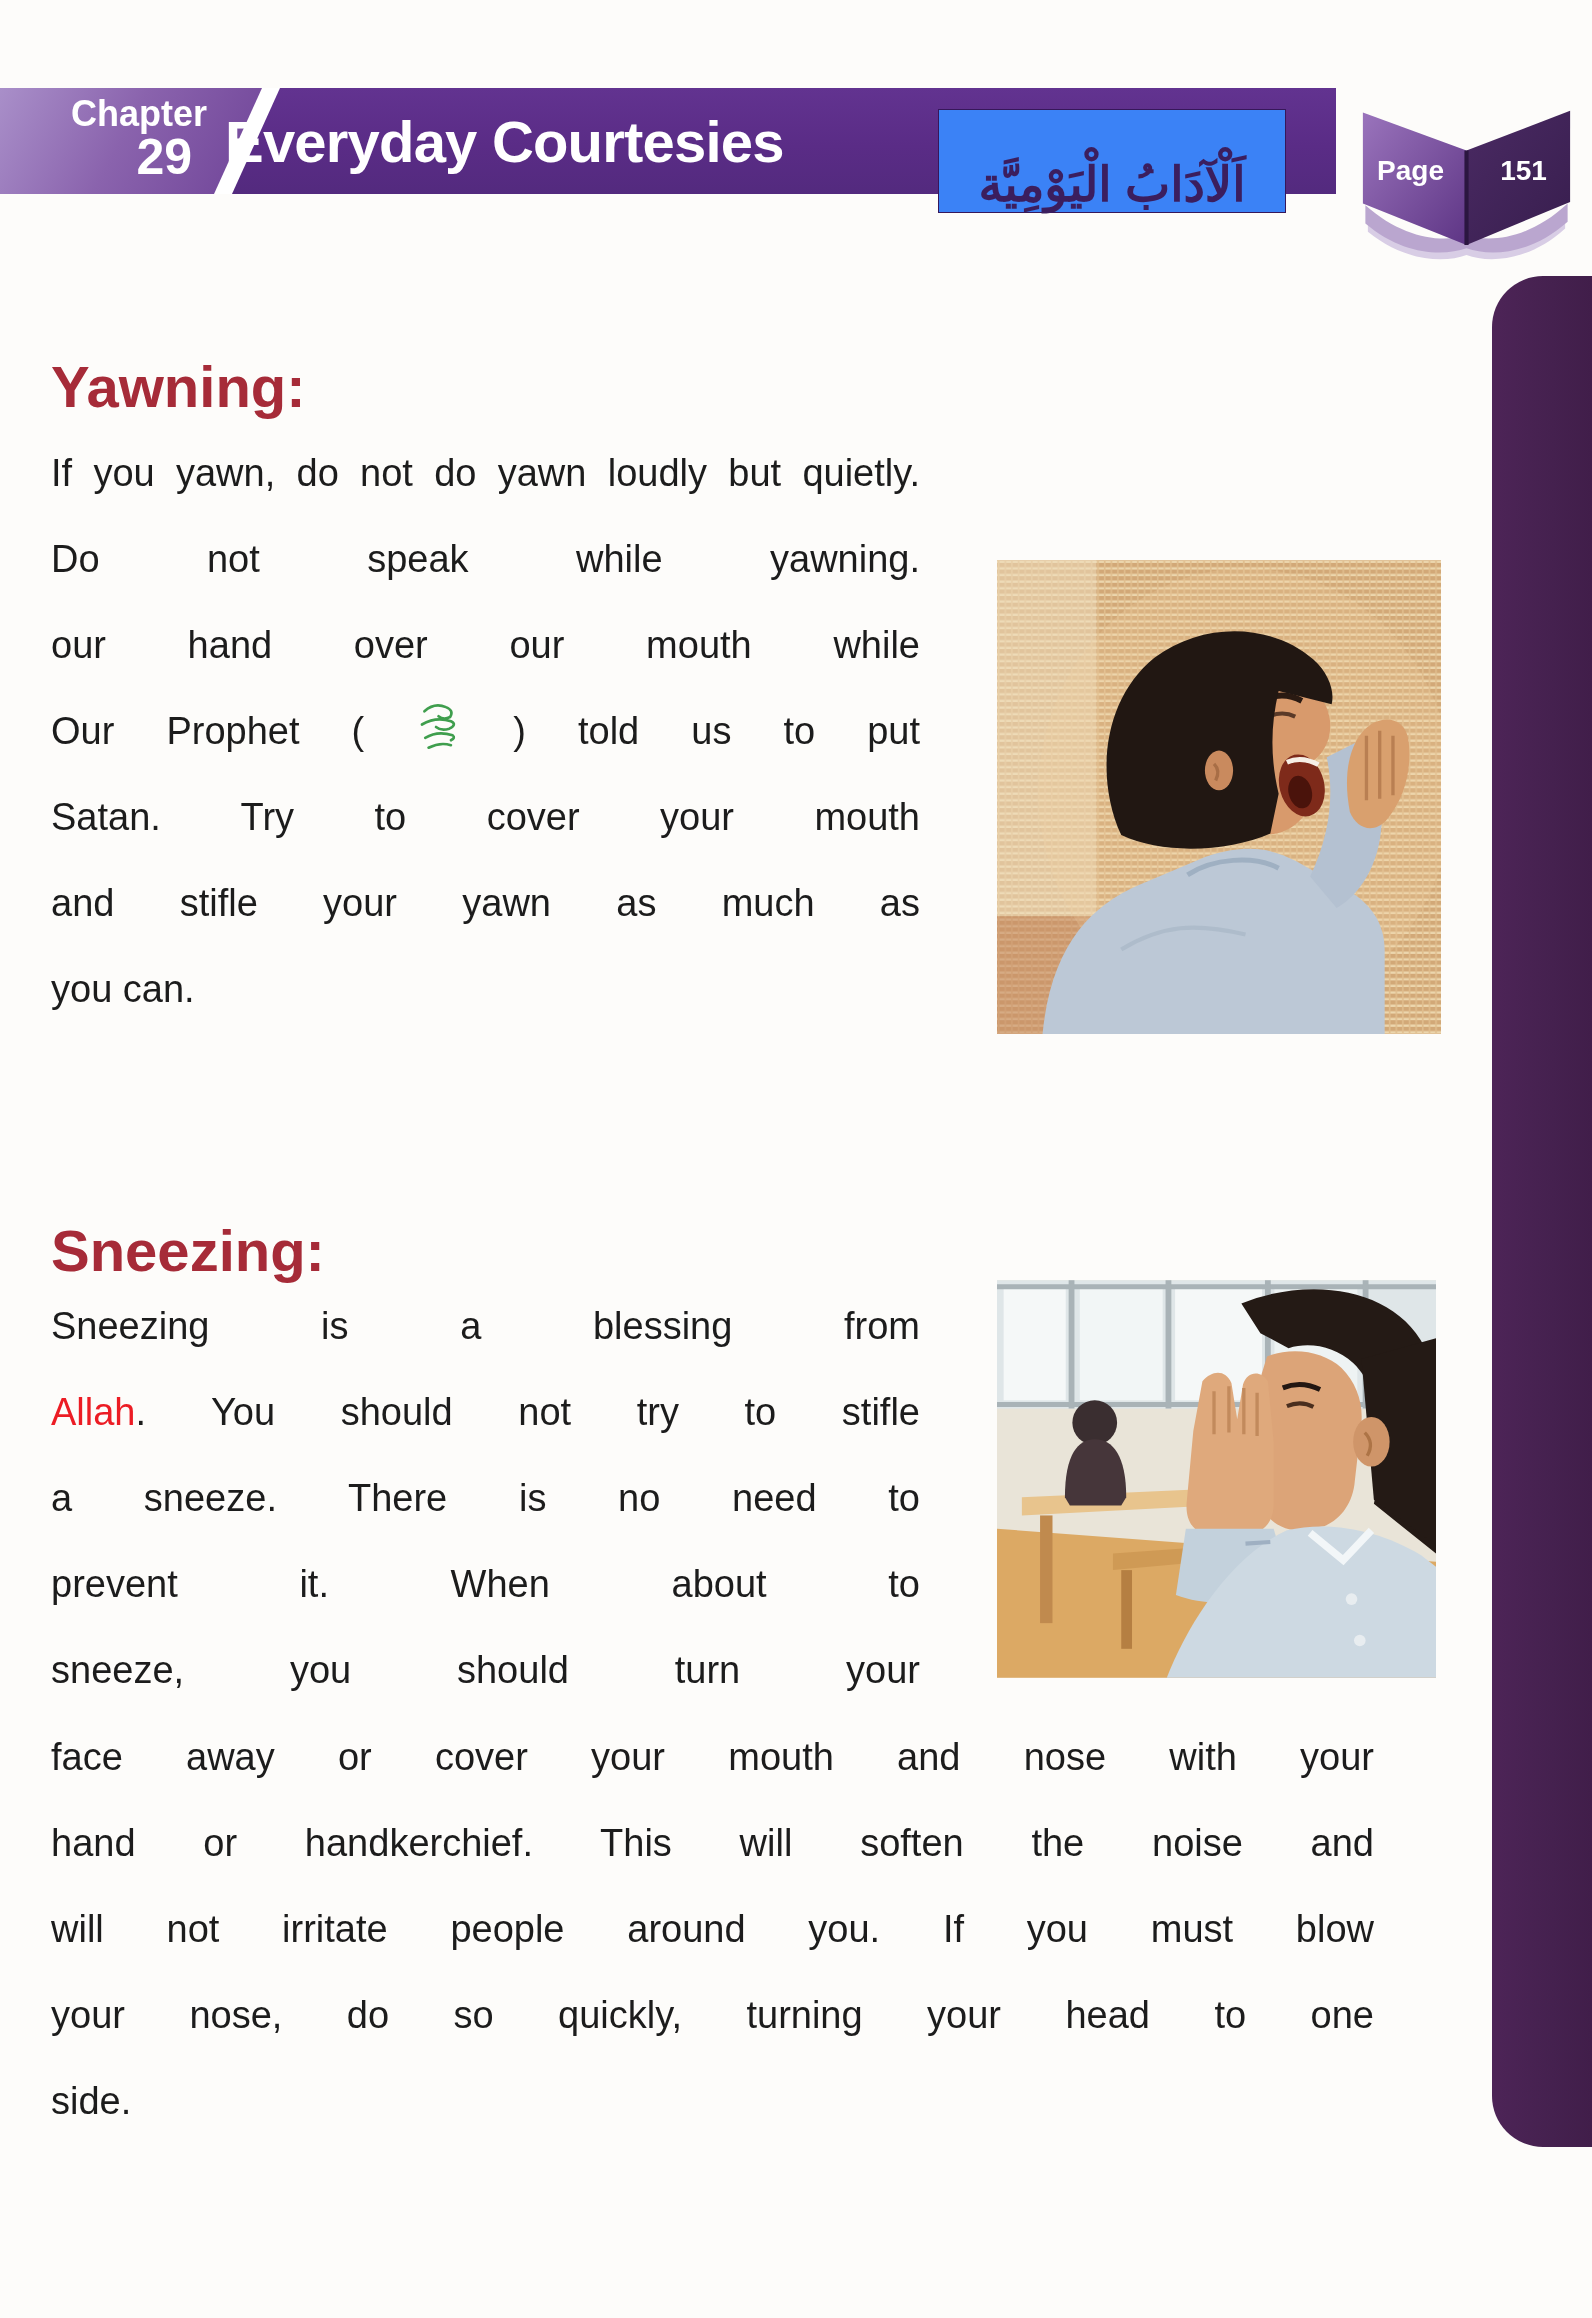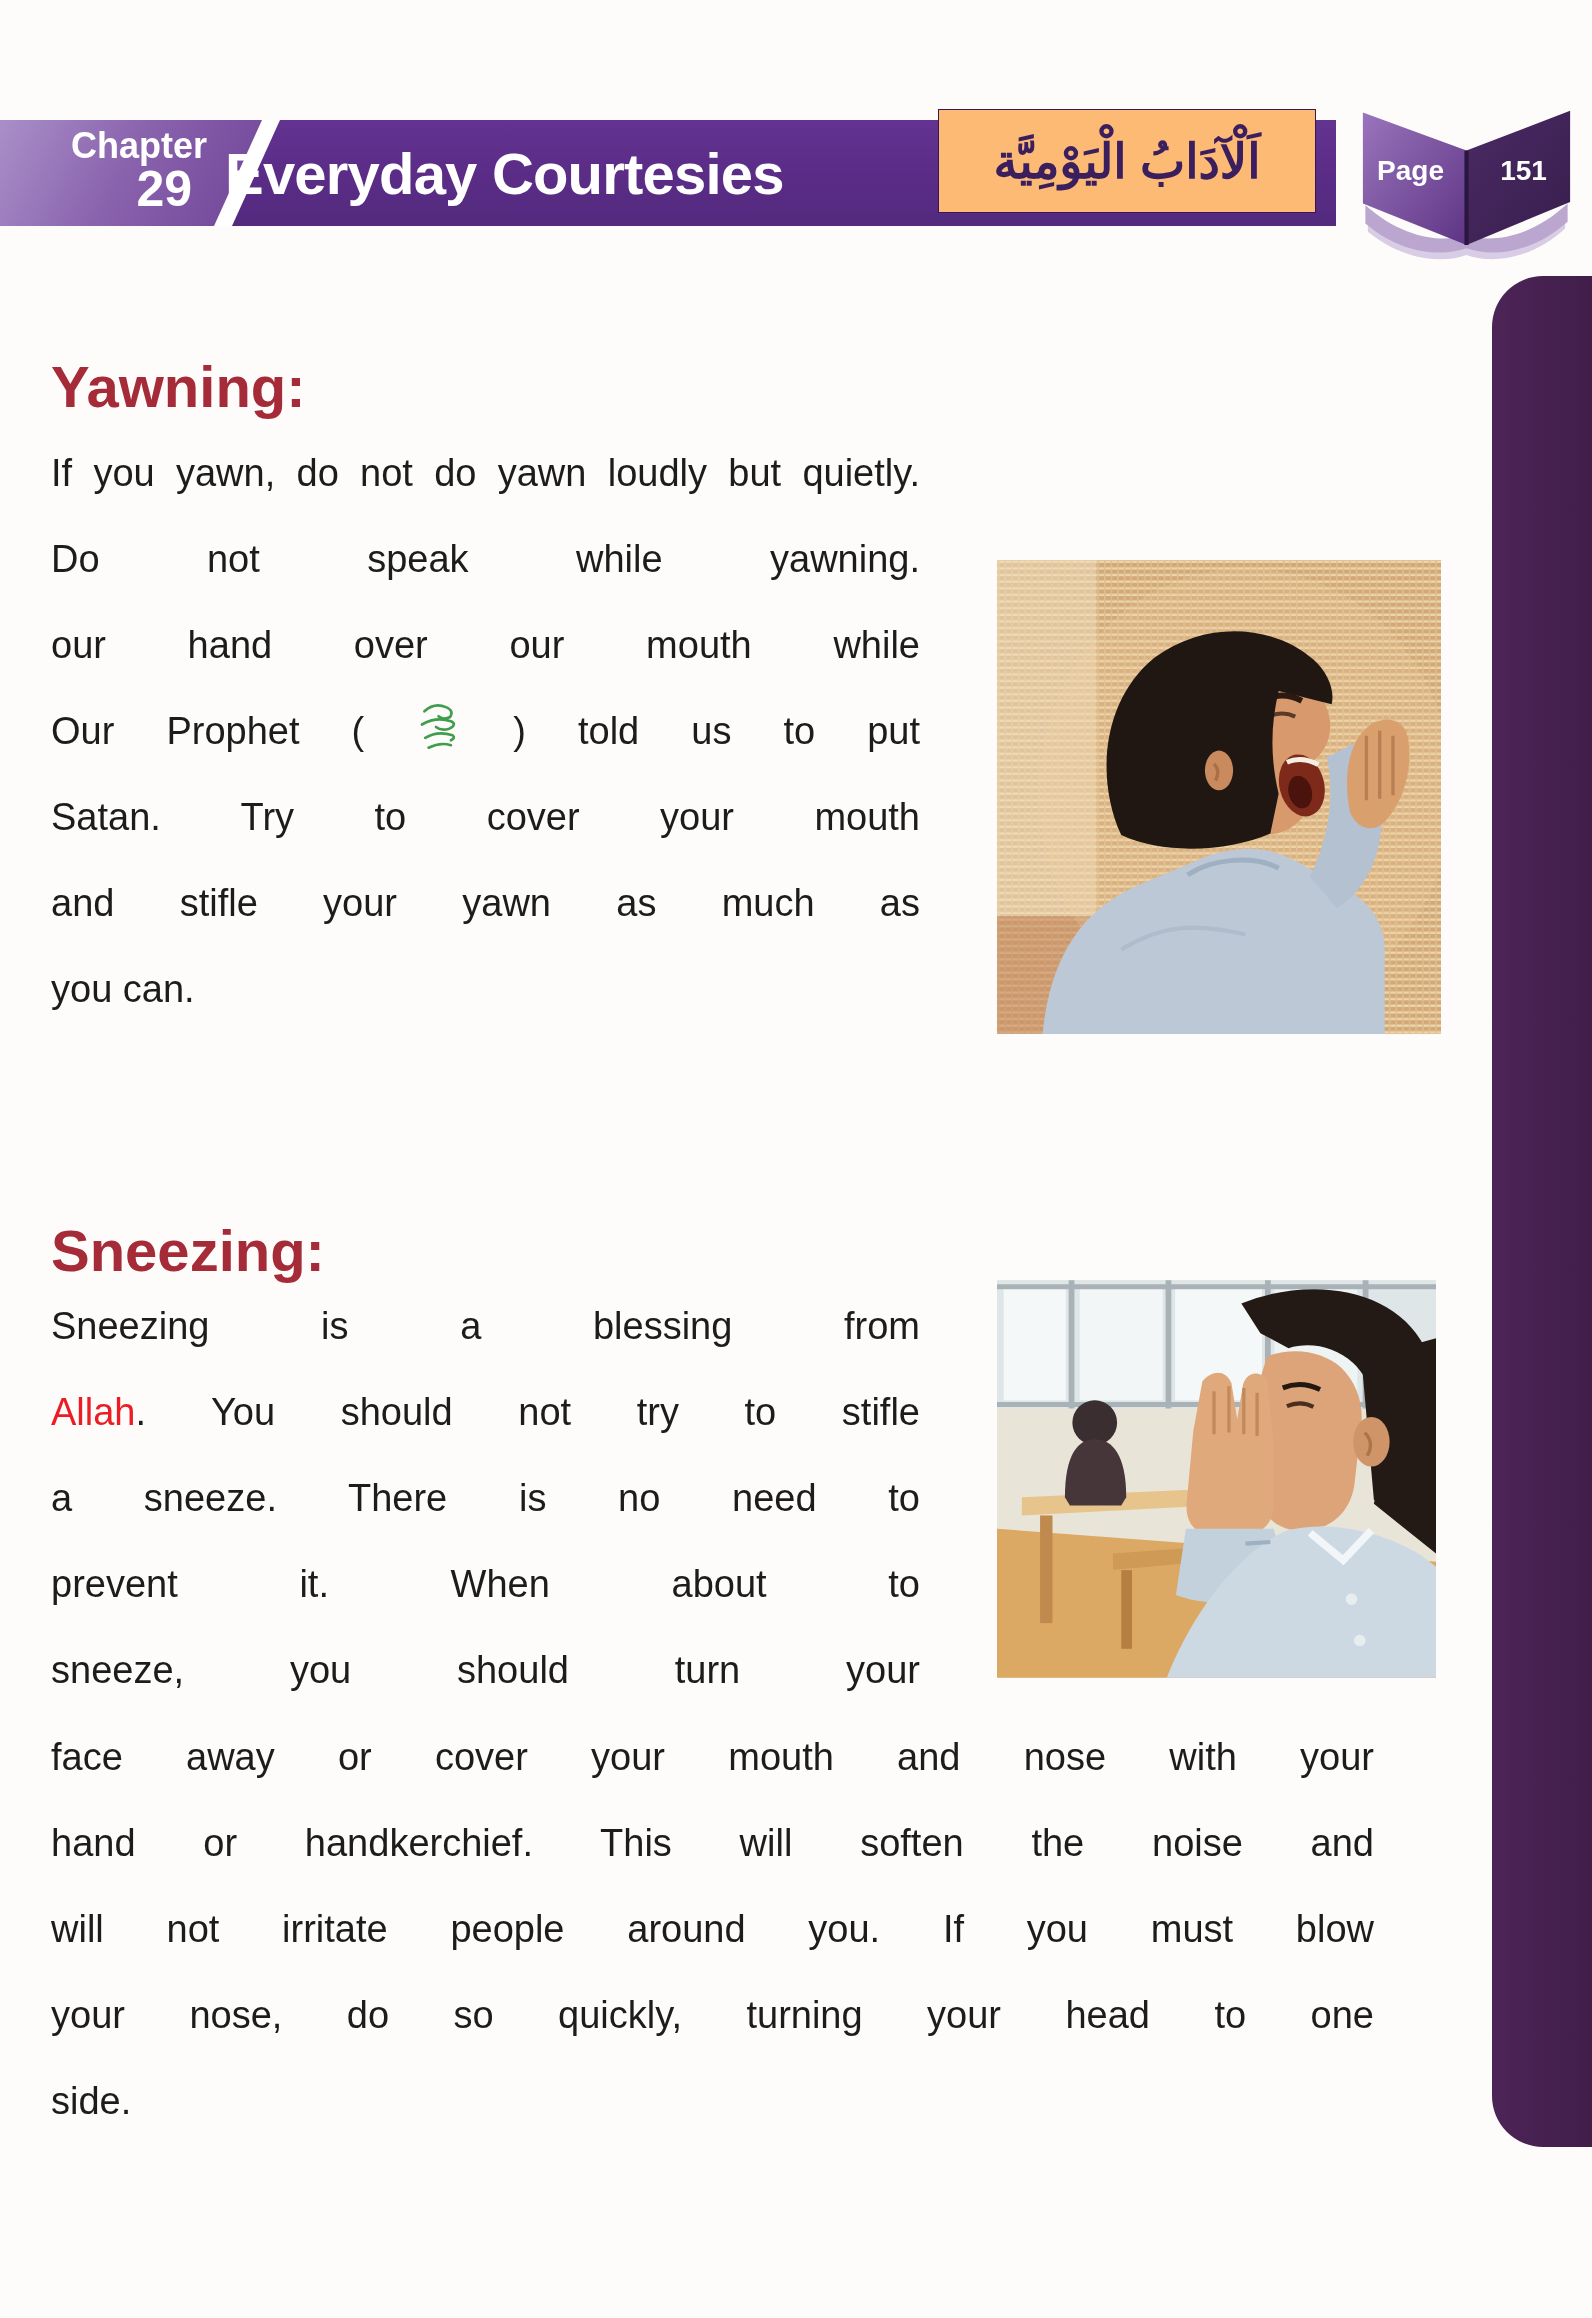--- a/index.html
+++ b/index.html
@@ -2,21 +2,21 @@
 <html style="font-size:13.3px"><head>
 <meta charset="utf-8">
 <style>
   html,body{margin:0;padding:0;background:#e8e8e8;}
   .page{
     position:relative;width:1592px;height:2319px;margin:0 auto;
     background:#fdfcfa;overflow:hidden;
     font-family:"Liberation Sans",sans-serif;color:#1c1c1c;
   }
   
-  .band{position:absolute;left:0;top:120px;width:1336px;height:106px;background:#ffffff;}
+  .band{position:absolute;left:0;top:88px;width:1336px;height:106px;background:#ffffff;}
   .band-left{
     position:absolute;left:0;top:0;width:274px;height:106px;
     background:linear-gradient(118deg,#a98fc9 0%,#8a63ad 45%,#6d4196 100%);
     clip-path:polygon(0 0,262px 0,214px 106px,0 106px);
   }
   .band-main{
     position:absolute;left:0;top:0;width:1336px;height:106px;
     background:linear-gradient(180deg,#623390 0%,#5a2c86 55%,#532a7e 100%);
     clip-path:polygon(280px 0,1336px 0,1336px 106px,232px 106px);
   }
@@ -26,23 +26,23 @@
   }
   .chapter-num{
     position:absolute;left:48px;top:41px;width:144px;text-align:right;
     color:#fff;font-weight:bold;font-size:50px;line-height:56px;
   }
   .band-title{
     position:absolute;left:225px;top:20px;width:647px;
     color:#fff;font-weight:bold;font-size:58px;letter-spacing:-0.8px;white-space:nowrap;
   }
   .arabic-box{
-    position:absolute;left:938px;top:109px;width:378px;height:104px;
-    background:#fdba74;border:1.7px solid #36175a;box-sizing:border-box;
-    display:flex;align-items:center;justify-content:center;
+    position:absolute;left:938px;top:109px;width:348px;height:104px;
+    background:#3b82f6;border:1.7px solid #36175a;box-sizing:border-box;
+    display:flex;align-items:flex-end;justify-content:center;
   }
   .arabic-box span{
     direction:rtl;font-size:48px;font-weight:bold;color:#3b1e5e;white-space:nowrap;
   }
   
   .badge{position:absolute;left:1343px;top:104px;width:247px;height:166px;}
   .badge svg{position:absolute;left:0;top:0;}
   .badge-page,.badge-num{
     position:absolute;top:51px;color:#fff;font-weight:bold;font-size:28px;text-align:center;width:99px;
   }

